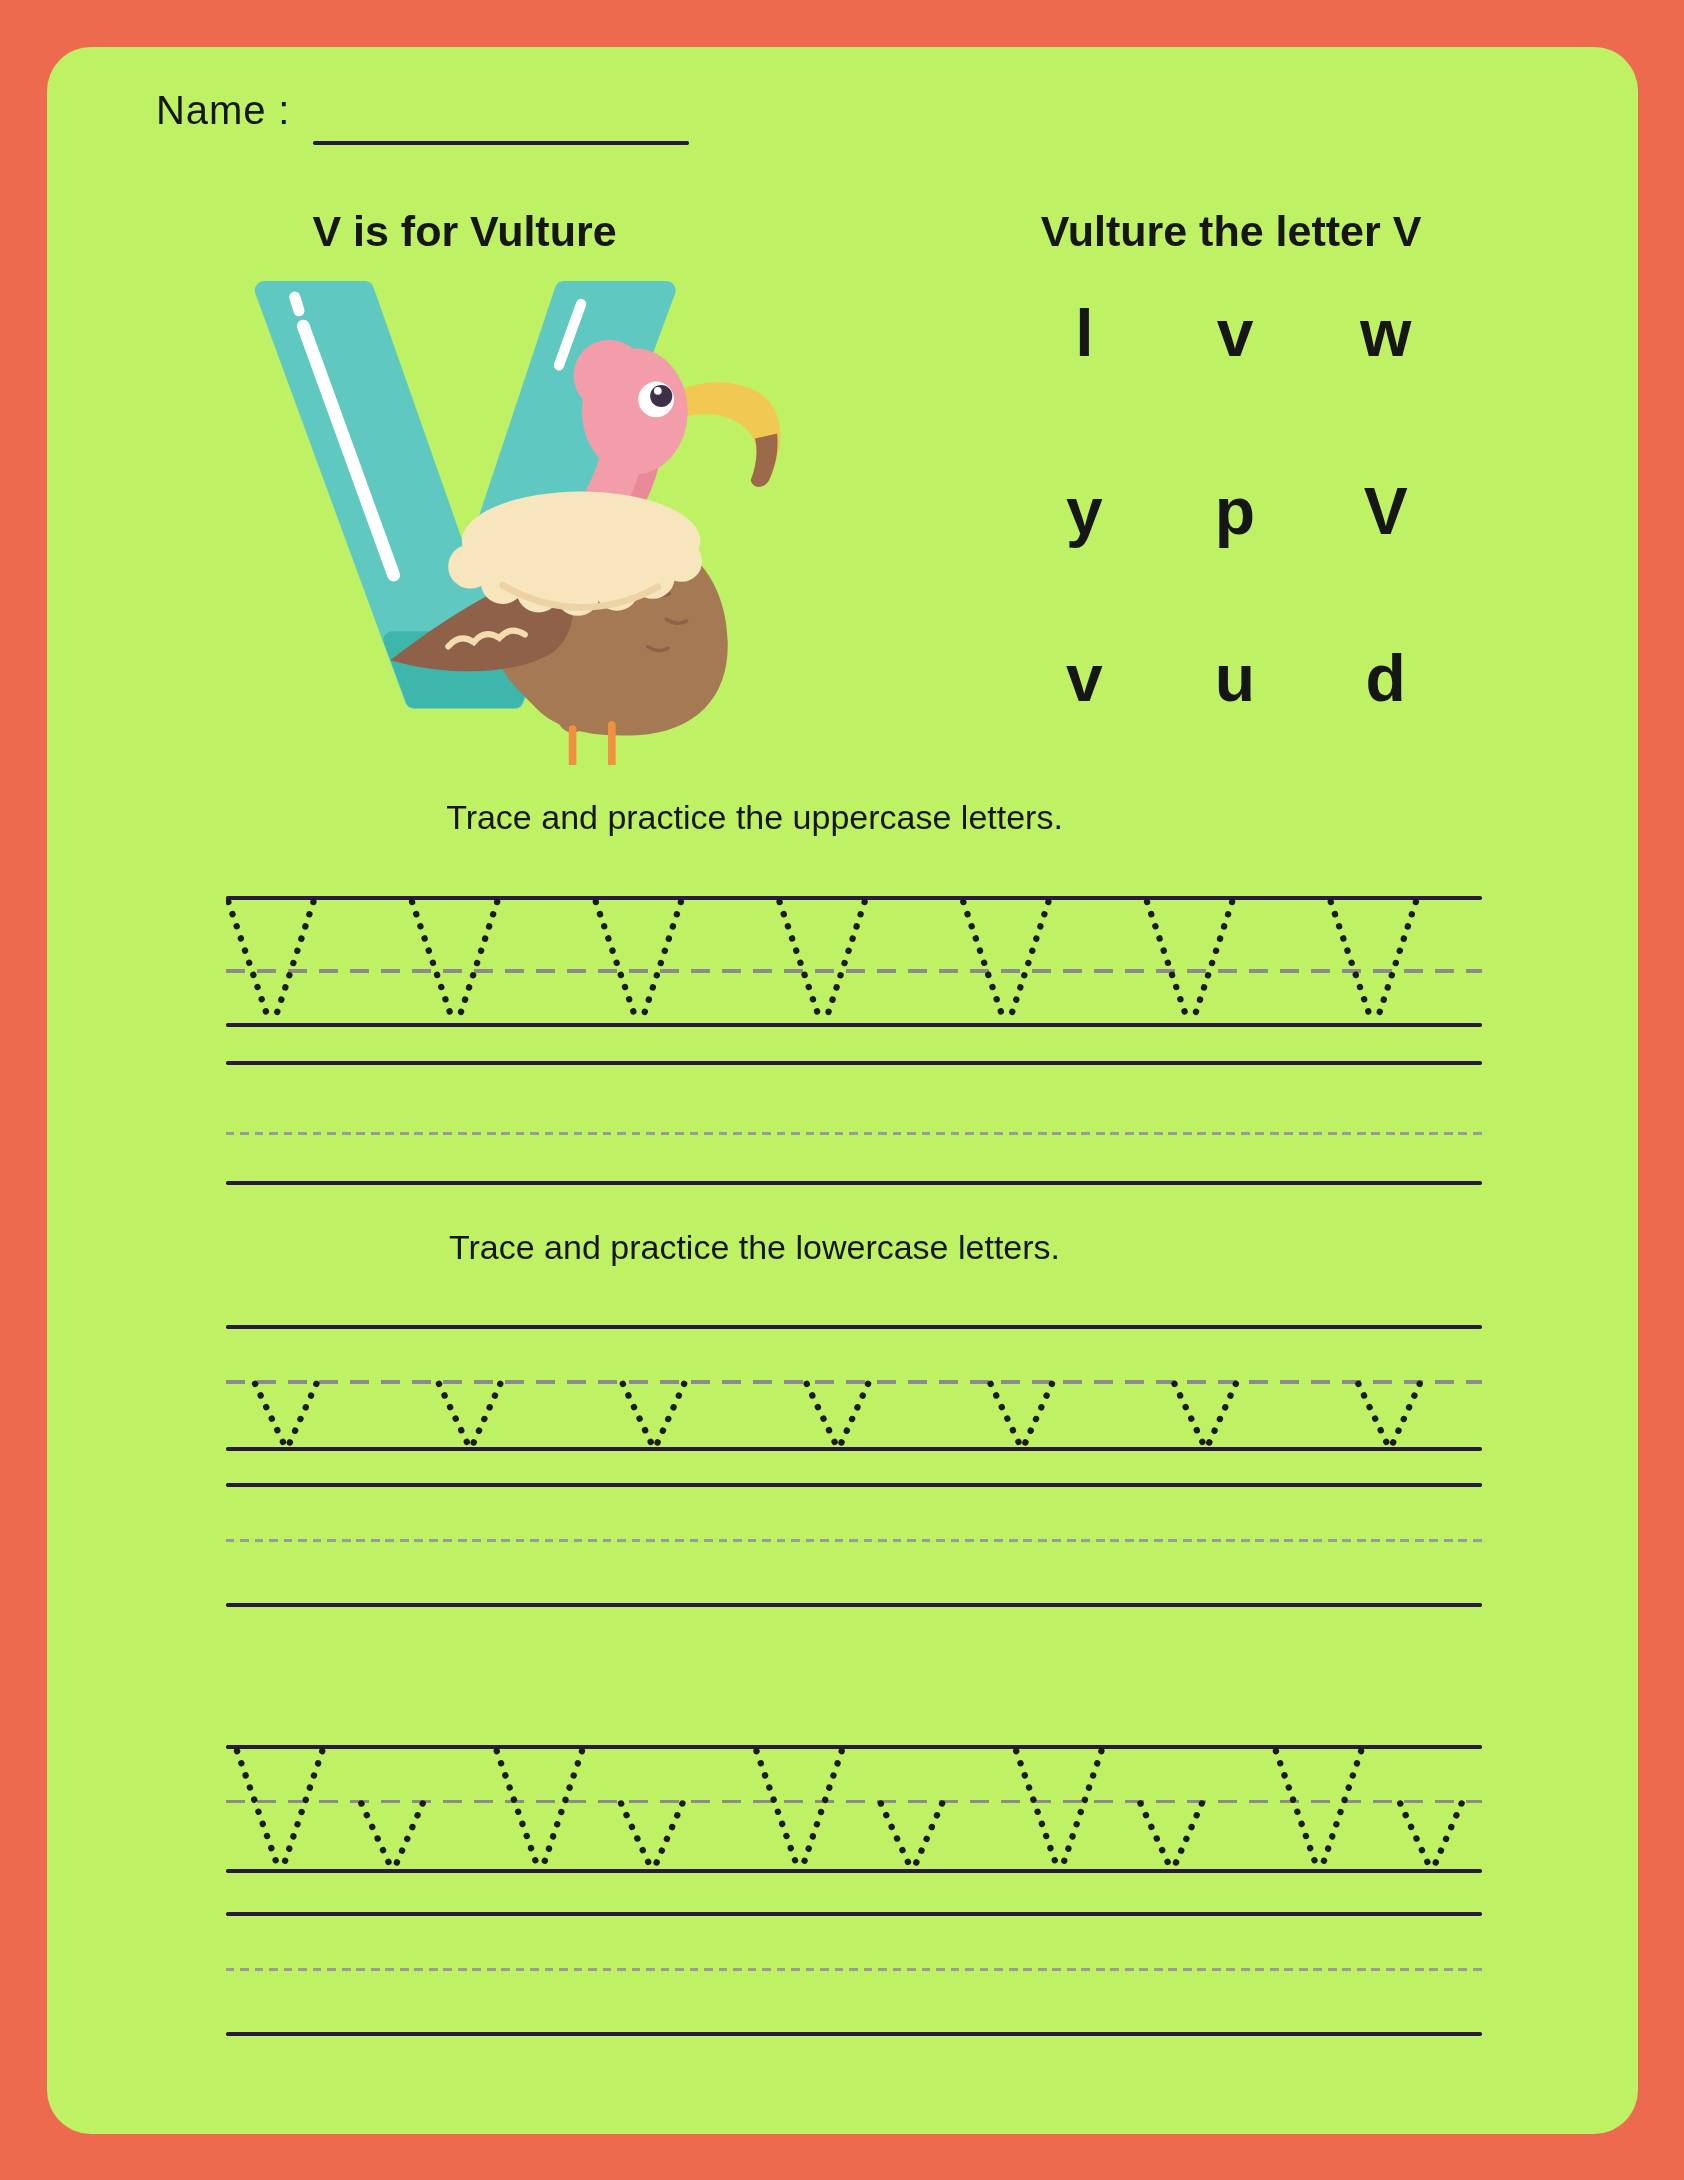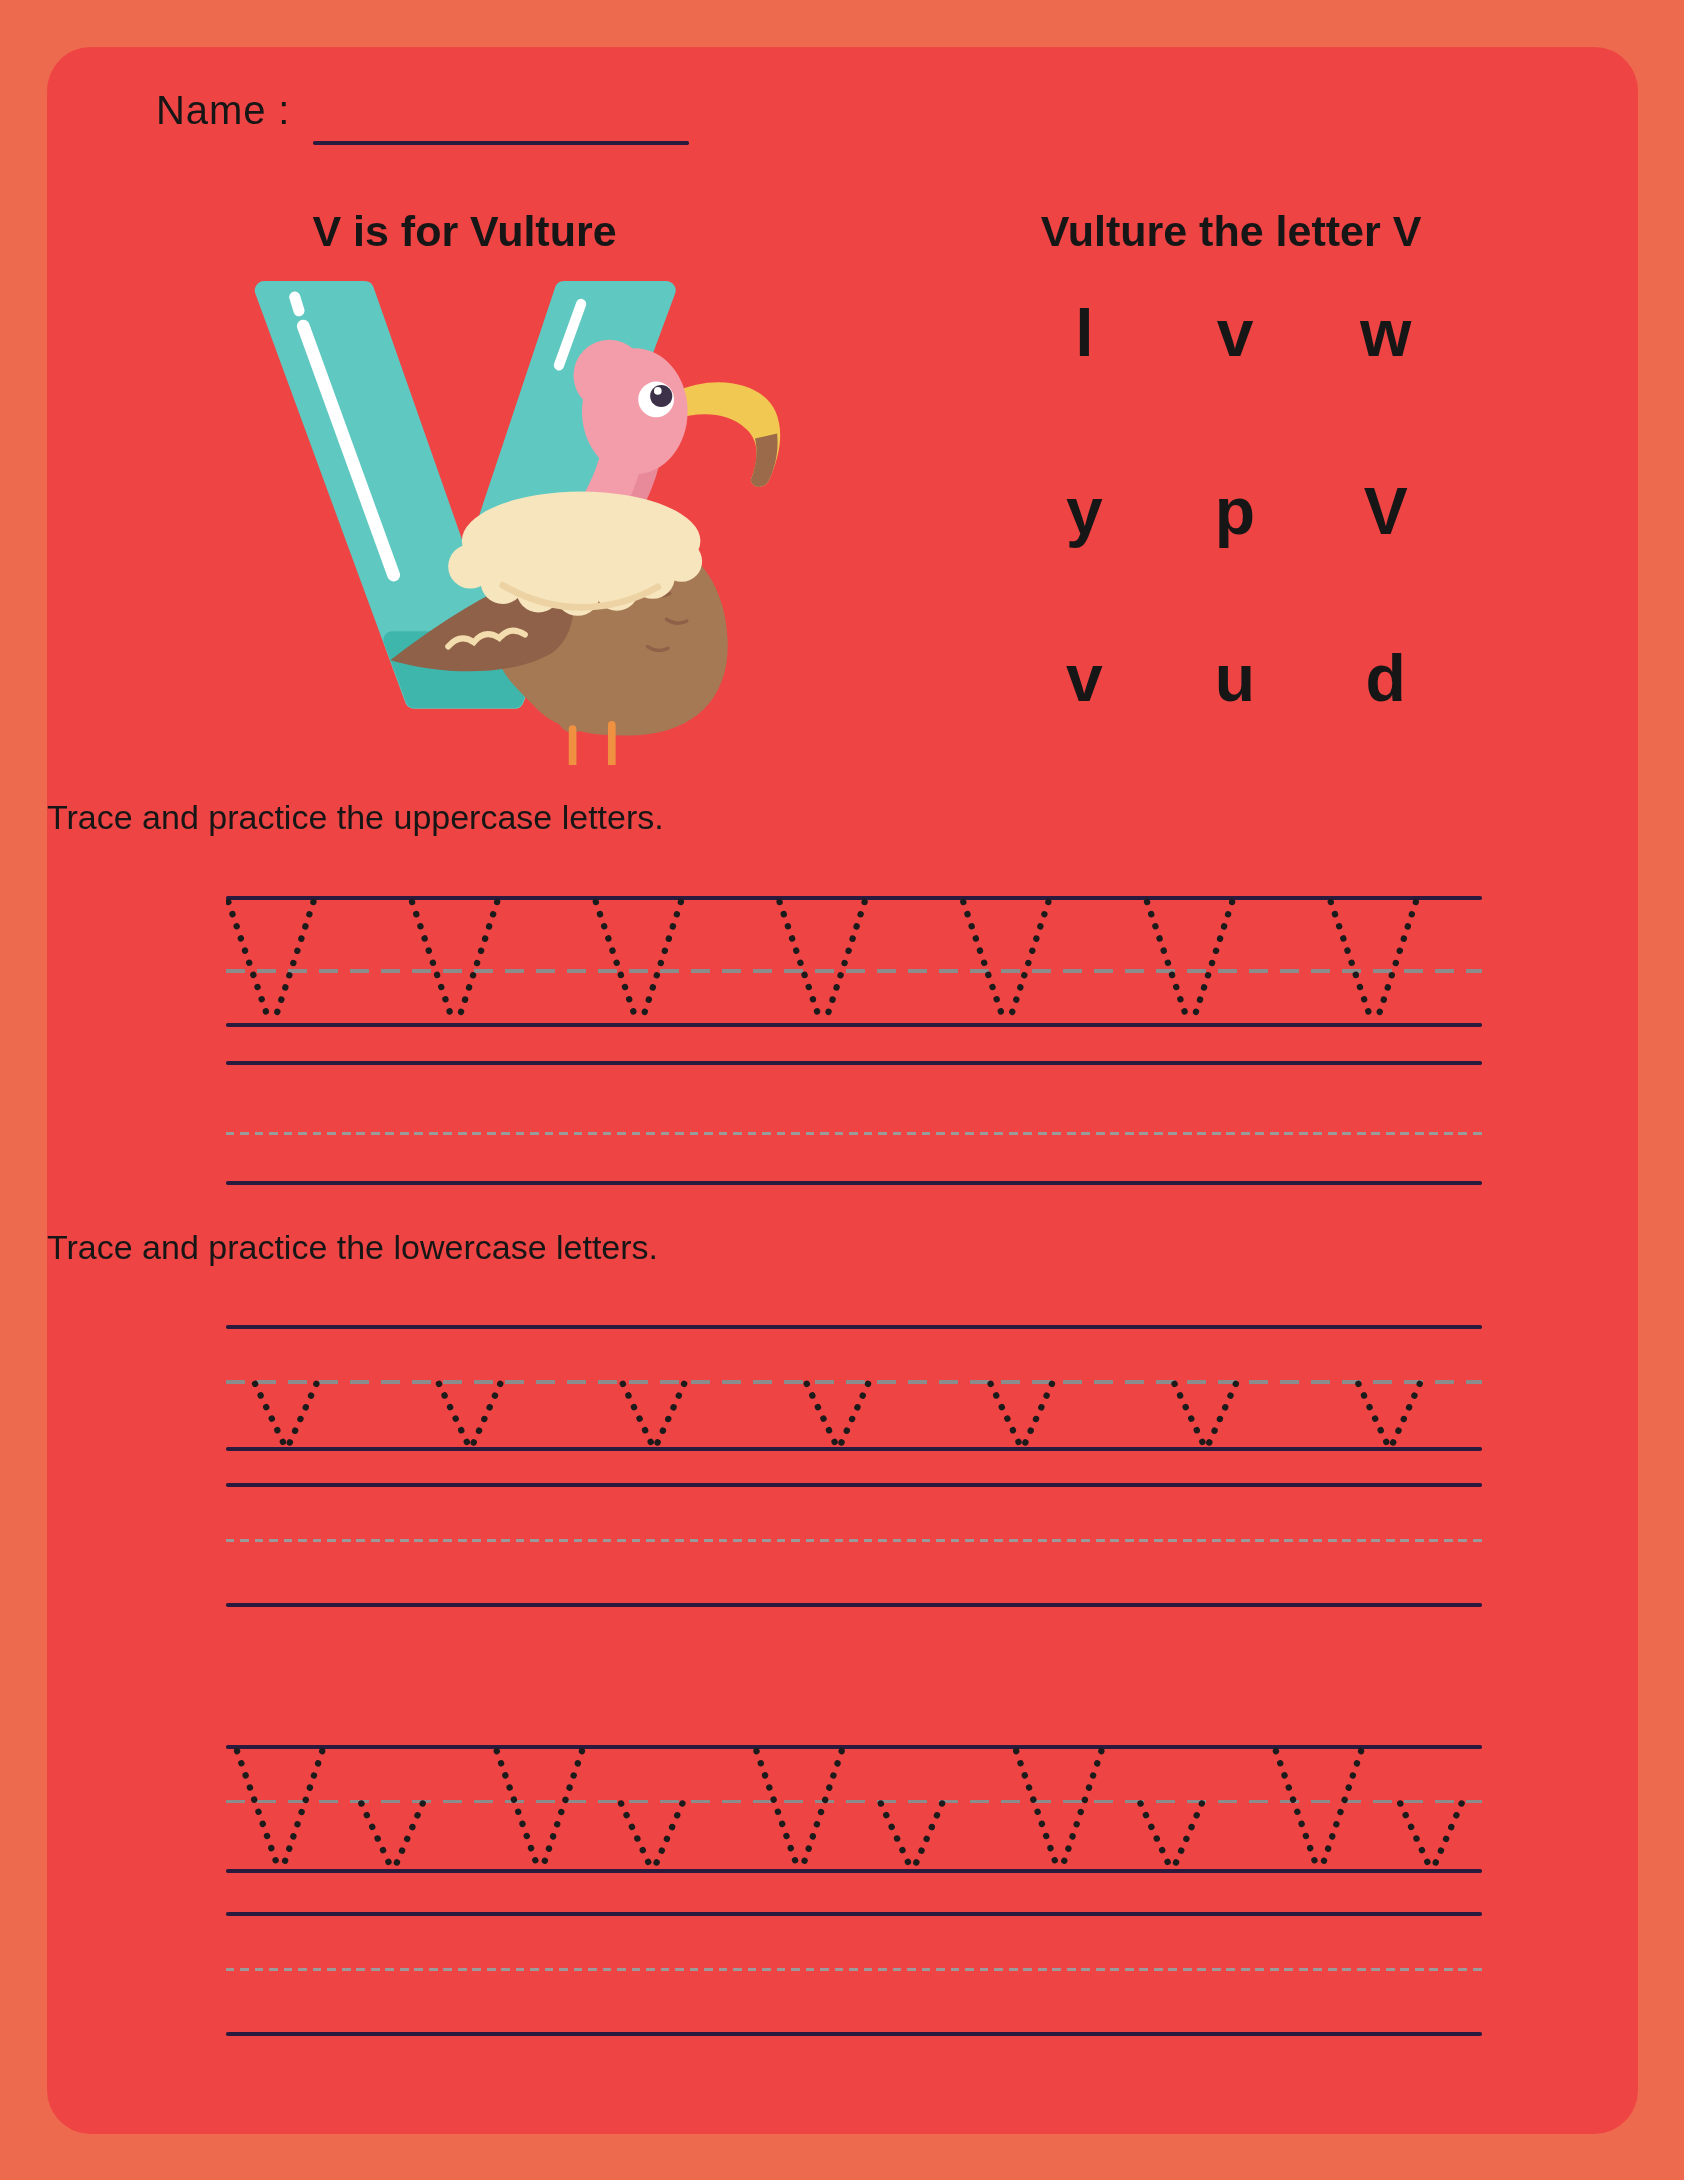--- a/index.html
+++ b/index.html
@@ -4,35 +4,35 @@
 <style>
   html,body{margin:0;padding:0;}
   body{
     width:1685px;height:2181px;position:relative;overflow:hidden;
     background:#ED6A4F;
     font-family:"Liberation Sans", sans-serif;
     color:#161616;
   }
   .page{
     position:absolute;left:47px;top:47px;width:1591px;height:2087px;
-    background:#ef4444;border-radius:44px;
+    background:#bef264;border-radius:44px;
   }
   .abs{position:absolute;}
   .name-label{left:109px;top:41px;font-size:40px;font-weight:500;letter-spacing:0.9px;}
   .name-line{left:266px;top:94px;width:376px;height:4.3px;background:#2A1A3E;border-radius:1.7px;}
   .heading{font-size:43px;font-weight:700;text-align:center;letter-spacing:0px;}
   .heading-left{left:145px;top:160px;width:545px;}
   .heading-right{left:920px;top:160px;width:528px;}
   .illustration{left:200px;top:228px;width:537px;height:490px;}
   .circle-grid{left:924px;top:232px;width:520px;height:447px;}
   .grid-row{position:absolute;left:0;width:520px;height:102px;display:flex;
     justify-content:space-between;padding:0 30px 0 38px;box-sizing:border-box;}
   .grid-cell{width:170px;height:102px;display:flex;align-items:center;justify-content:center;
     font-size:66px;font-weight:600;}
-  .section-title{left:0;top:0;width:1415px;text-align:left;font-size:34px;font-weight:500;}
+  .section-title{left:0;top:0;width:1415px;text-align:center;font-size:34px;font-weight:500;}
   .band{left:179px;width:1256px;}
   .rule{position:absolute;left:0;width:100%;height:4.3px;background:#2A1A3E;border-radius:1.7px;}
   .rule.top{top:0;}
   .rule.bottom{bottom:0;}
   .rule-dash{position:absolute;left:0;width:100%;height:3.4px;
     background:repeating-linear-gradient(90deg,#8C8C8C 0 19px,transparent 19px 31px);}
   .rule-dash.fine{
     background:repeating-linear-gradient(90deg,#9A9A9A 0 8.5px,transparent 8.5px 14.5px);}
   .trace-svg{left:179px;width:1256px;}
   .footer{left:0;top:2032px;width:1591px;text-align:center;font-size:35px;font-weight:400;color:#1b1b1b;}

